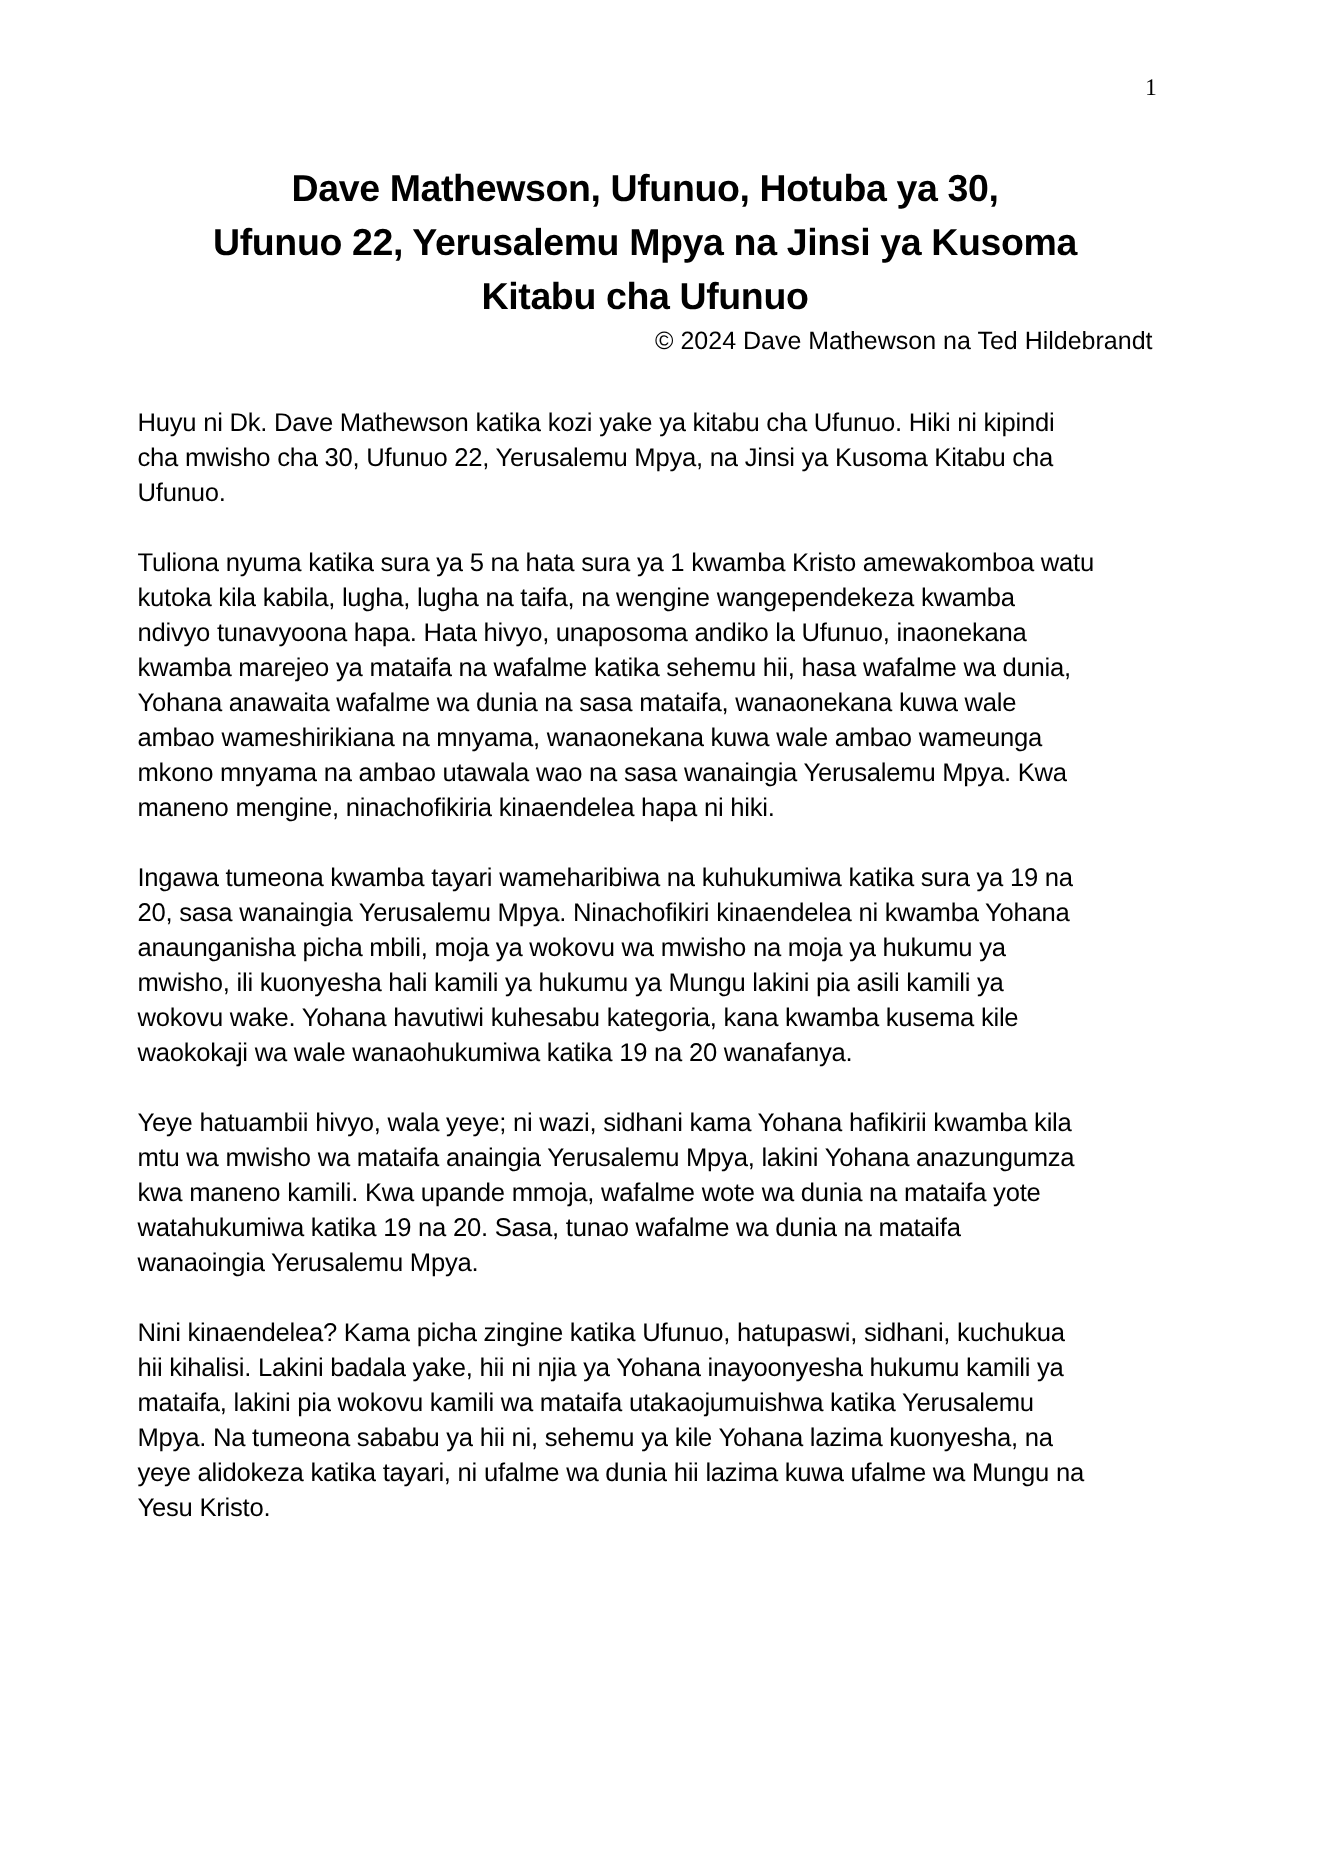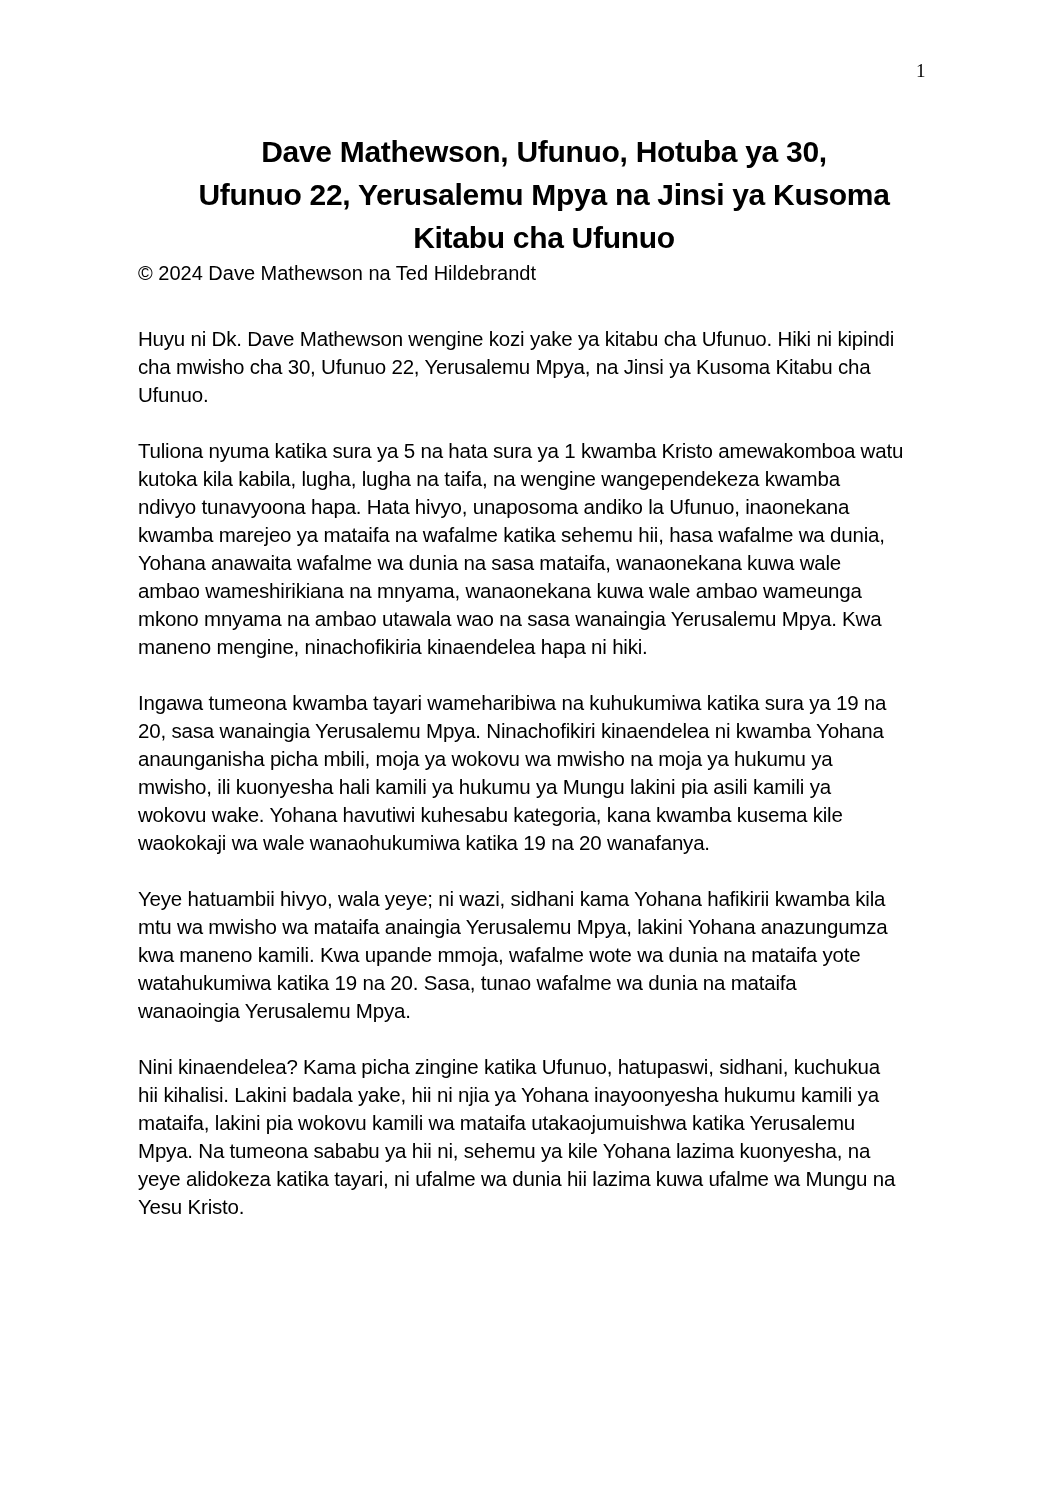--- a/index.html
+++ b/index.html
@@ -20,35 +20,35 @@
     position: absolute;
     top: 60px;
     left: 916px;
     font-family: "Liberation Serif", "DejaVu Serif", serif;
     font-size: 19px;
     line-height: 22px;
     color: #000000;
   }
   .content {
     position: absolute;
-    left: 138px;
+    left: 110px;
     top: 0;
     width: 812px;
   }
   .doc-title {
     margin: 130px 0 0 0;
     font-size: 30px;
     line-height: 43px;
     font-weight: 700;
     text-align: center;
     white-space: pre-line;
     letter-spacing: -0.3px;
   }
   .copyright {
-    text-align: left;
+    text-align: right;
     font-size: 20px;
     line-height: 29px;
     margin: 0;
   }
   .body-text {
     margin-top: 37px;
     font-size: 20.5px;
     line-height: 28px;
   }
   .body-text p {
@@ -64,21 +64,21 @@
   <div class="page-number">1</div>
 
   <div class="content">
     <h1 class="doc-title">Dave Mathewson, Ufunuo, Hotuba ya 30,
 Ufunuo 22, Yerusalemu Mpya na Jinsi ya Kusoma
 Kitabu cha Ufunuo</h1>
 
     <div class="copyright">© 2024 Dave Mathewson na Ted Hildebrandt</div>
 
     <div class="body-text">
-      <p>Huyu ni Dk. Dave Mathewson wengine kozi yake ya kitabu cha Ufunuo. Hiki ni kipindi
+      <p>Huyu ni Dk. Dave Mathewson katika kozi yake ya kitabu cha Ufunuo. Hiki ni kipindi
 cha mwisho cha 30, Ufunuo 22, Yerusalemu Mpya, na Jinsi ya Kusoma Kitabu cha
 Ufunuo.</p>
       <p>Tuliona nyuma katika sura ya 5 na hata sura ya 1 kwamba Kristo amewakomboa watu
 kutoka kila kabila, lugha, lugha na taifa, na wengine wangependekeza kwamba
 ndivyo tunavyoona hapa. Hata hivyo, unaposoma andiko la Ufunuo, inaonekana
 kwamba marejeo ya mataifa na wafalme katika sehemu hii, hasa wafalme wa dunia,
 Yohana anawaita wafalme wa dunia na sasa mataifa, wanaonekana kuwa wale
 ambao wameshirikiana na mnyama, wanaonekana kuwa wale ambao wameunga
 mkono mnyama na ambao utawala wao na sasa wanaingia Yerusalemu Mpya. Kwa
 maneno mengine, ninachofikiria kinaendelea hapa ni hiki.</p>

